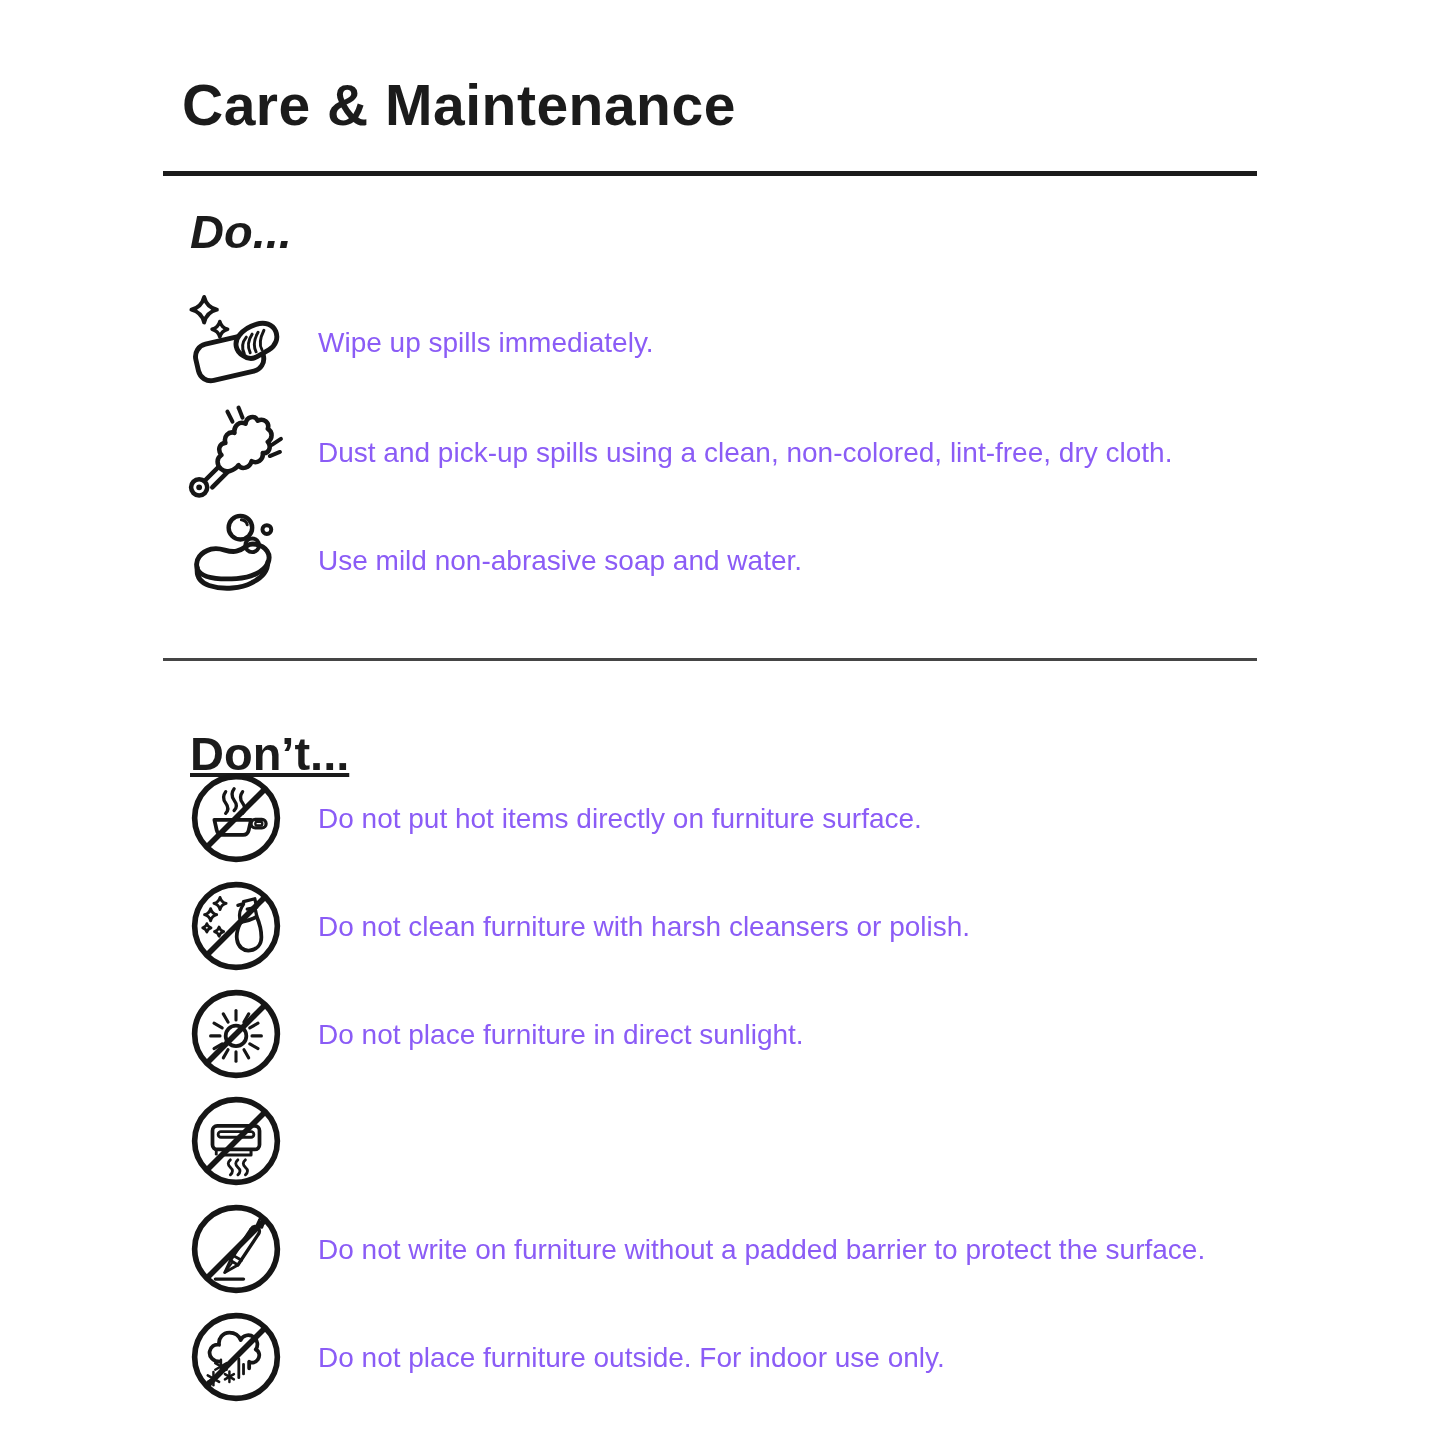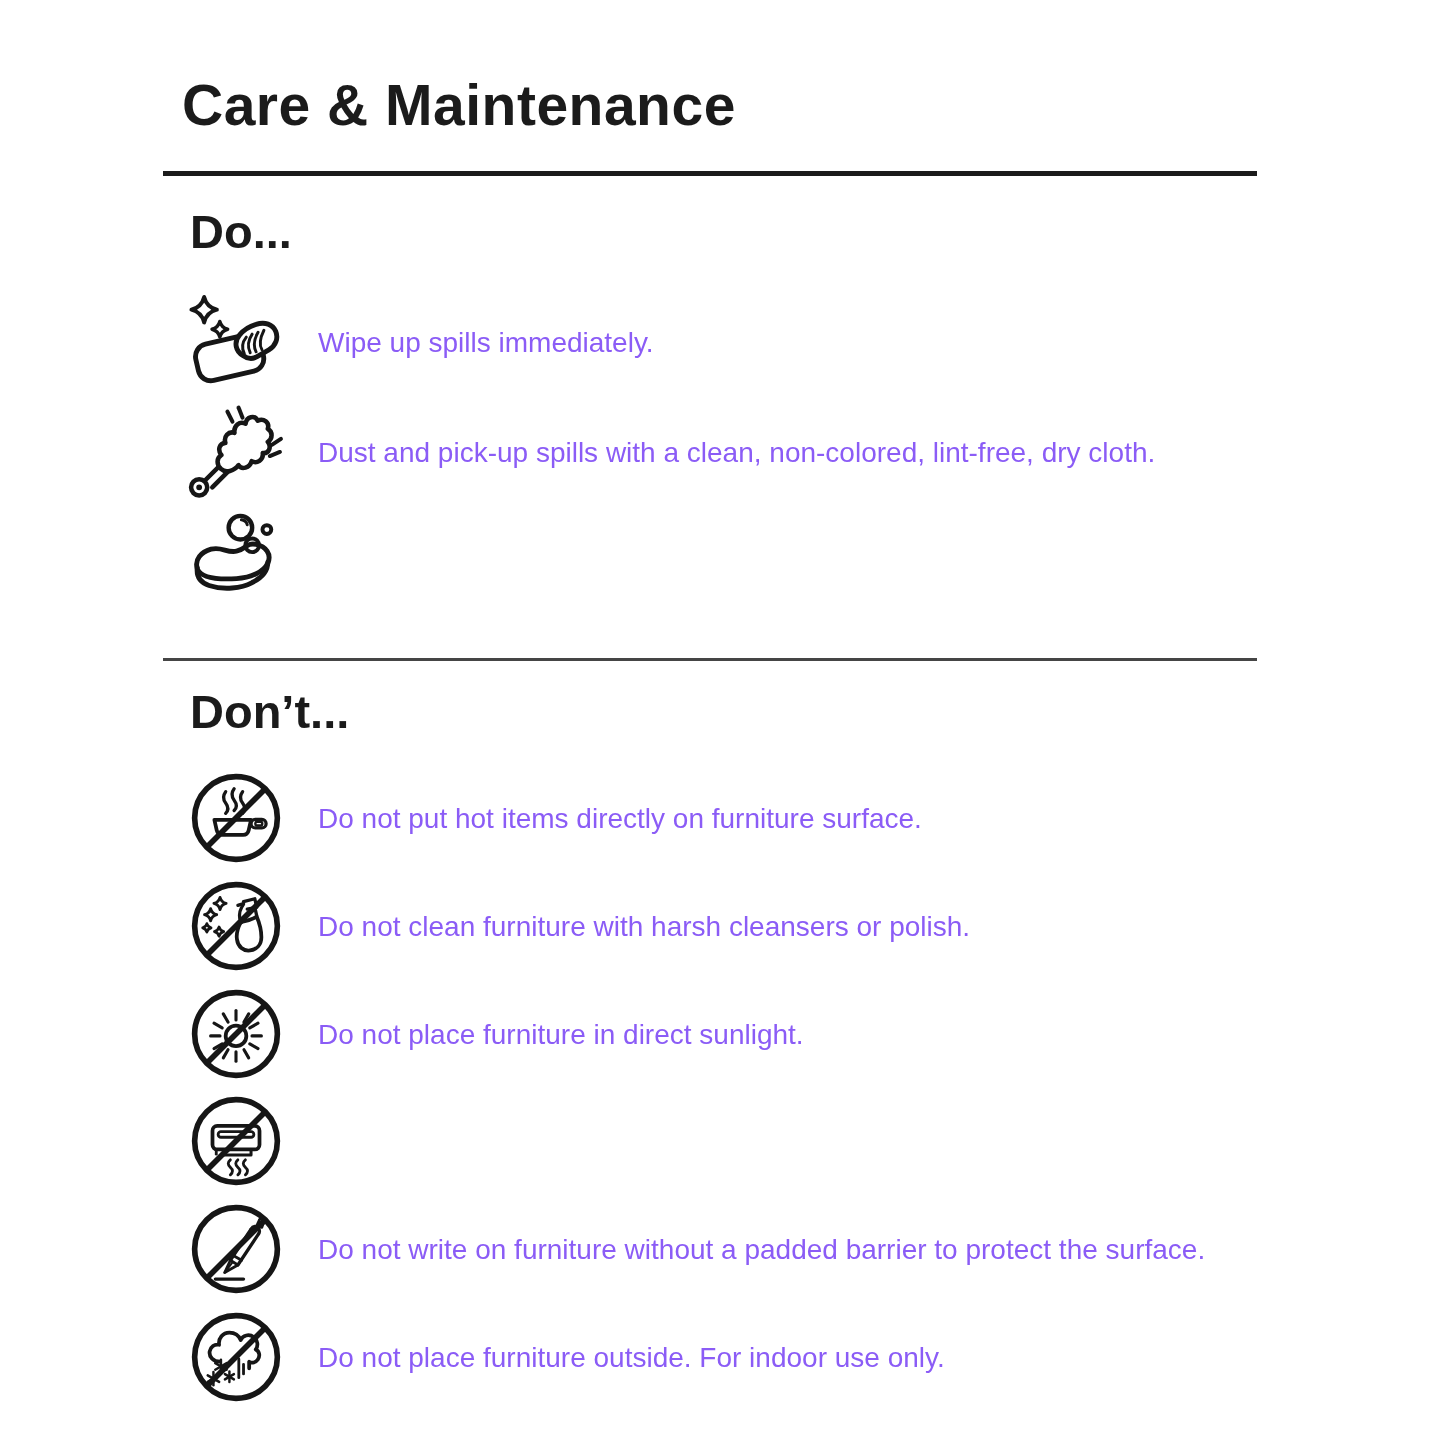--- a/index.html
+++ b/index.html
@@ -17,22 +17,22 @@
     font-size:57px;font-weight:bold;letter-spacing:0.5px;color:#1b1b1b;
     line-height:1.1;
   }
   .rule{position:absolute;left:163px;width:1094px;background:#1b1b1b;}
   .rule-heavy{top:157px;height:5px;}
   .rule-light{top:644px;height:3px;background:#454545;}
   .heading{
     position:absolute;left:190px;margin:0;
     font-size:47px;font-weight:bold;color:#1b1b1b;line-height:1.1;
   }
-  .do-heading{top:192px;}
-  .dont-heading{top:672px;}
+  .do-heading{top:192px;font-style:italic;}
+  .dont-heading{top:714px;text-decoration:underline;}
   .item{
     position:absolute;left:183px;width:1120px;height:100px;
     display:flex;align-items:center;
   }
   .item .icon{
     width:135px;flex:0 0 135px;display:flex;align-items:center;justify-content:flex-start;
   }
   .dont-item{left:189px;height:94px;}
   .dont-item .icon{width:129px;flex:0 0 129px;}
   .item-text{
@@ -73,34 +73,35 @@
         <circle cx="16" cy="84" r="1.4" stroke-width="3"></circle>
         <path d="M22,77 L39,60" stroke-width="4.5"></path>
         <path d="M29,84 L46,67" stroke-width="4.5"></path>
         <path d="M38,66 C33,62 33,55 38,52 C34,47 36,40 42,40 C40,34 45,28 51,30 C50,23 56,18 62,21 C63,14 71,12 74,18 C80,15 86,20 84,26 C89,29 89,36 84,39 C88,44 85,51 79,50 C80,57 73,61 68,58 C66,65 58,67 55,62 C51,68 42,70 38,66 Z" fill="#ffffff" stroke-width="4.5"></path>
         <path d="M44,9 L49,19" stroke-width="4"></path>
         <path d="M55,5 L59,15" stroke-width="4"></path>
         <path d="M88,42 L97,36" stroke-width="4"></path>
         <path d="M86,53 L96,49" stroke-width="4"></path>
       </svg>
     </span>
-    <span class="item-text">Dust and pick-up spills with a clean, non-colored, lint-free, dry cloth.</span>
+    <span class="item-text">Dust and pick-up spills using a clean, non-colored, lint-free, dry cloth.</span>
   </div>
 
   <div class="item" style="top:497px;height:98px">
     <span class="icon">
       <svg width="106" height="98" viewBox="0 0 105 100" fill="none" stroke="#161616" stroke-linecap="round" stroke-linejoin="round">
         <circle cx="57" cy="17" r="12" stroke-width="4.5"></circle>
         <path d="M58,9 A7,7 0 0 1 64,14" stroke-width="3"></path>
         <circle cx="84" cy="19" r="4.5" stroke-width="4"></circle>
         <circle cx="69" cy="35" r="7" stroke-width="4"></circle>
         <path d="M13,59 C10,49 17,42 27,39 C38,36 43,43 53,41 C63,39 63,32 73,34 C83,36 89,44 85,53 C81,62 68,68 53,69 C36,70 17,69 13,59 Z" stroke-width="5"></path>
         <path d="M13,58 C12,67 16,73 25,76 C40,81 58,79 69,73 C79,68 85,61 85,52" stroke-width="5"></path>
       </svg>
     </span>
+    <span class="item-text">Use mild non-abrasive soap and water.</span>
   </div>
 
   <div class="rule rule-light"></div>
 
   <h2 class="heading dont-heading">Don’t...</h2>
 
   <div class="item dont-item" style="top:865px">
     <span class="icon">
       <svg width="94" height="94" viewBox="0 0 100 100" fill="none" stroke="#161616" stroke-linecap="round" stroke-linejoin="round">
         <path d="M33,19.5 Q34.3,24.7 39.5,26 Q34.3,27.3 33,32.5 Q31.7,27.3 26.5,26 Q31.7,24.7 33,19.5 Z" stroke-width="3"></path>

